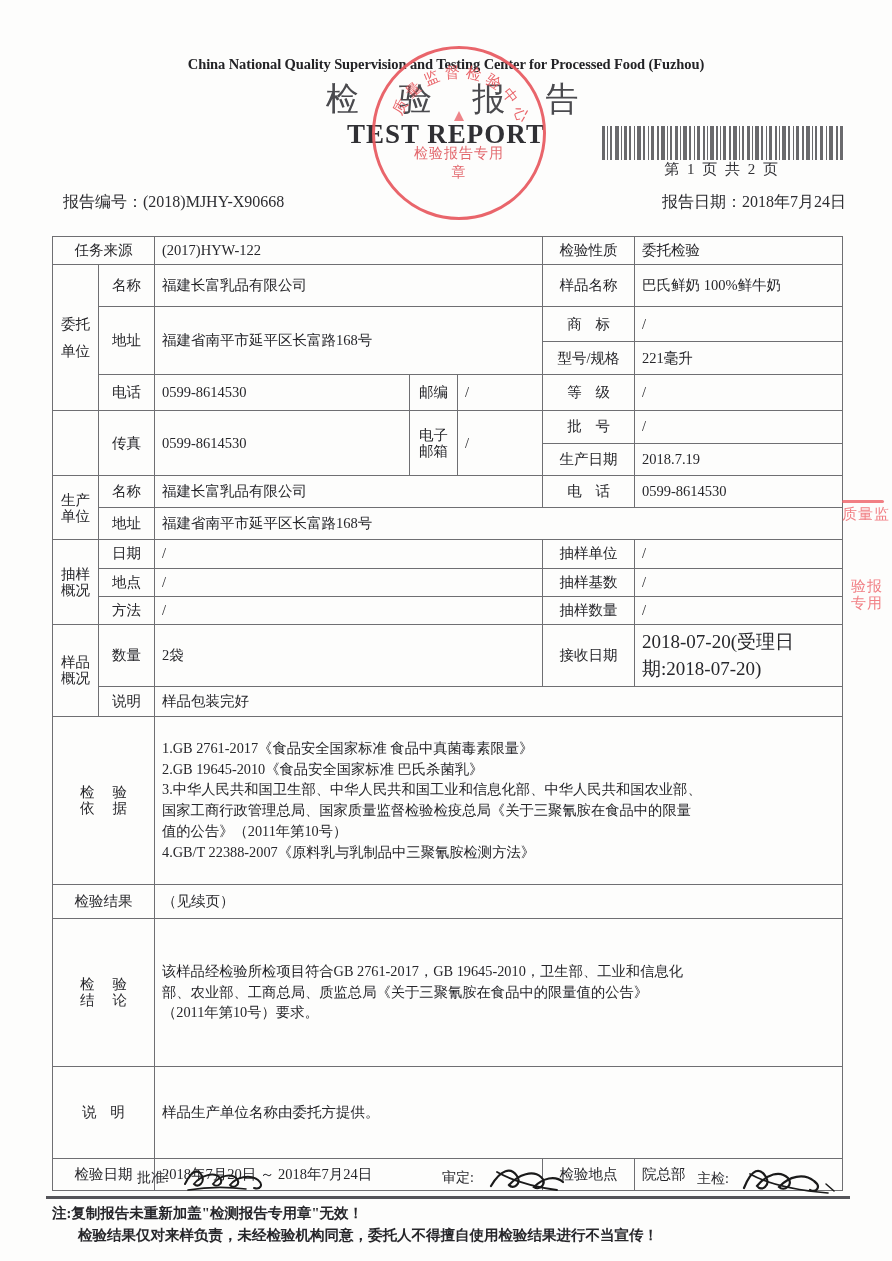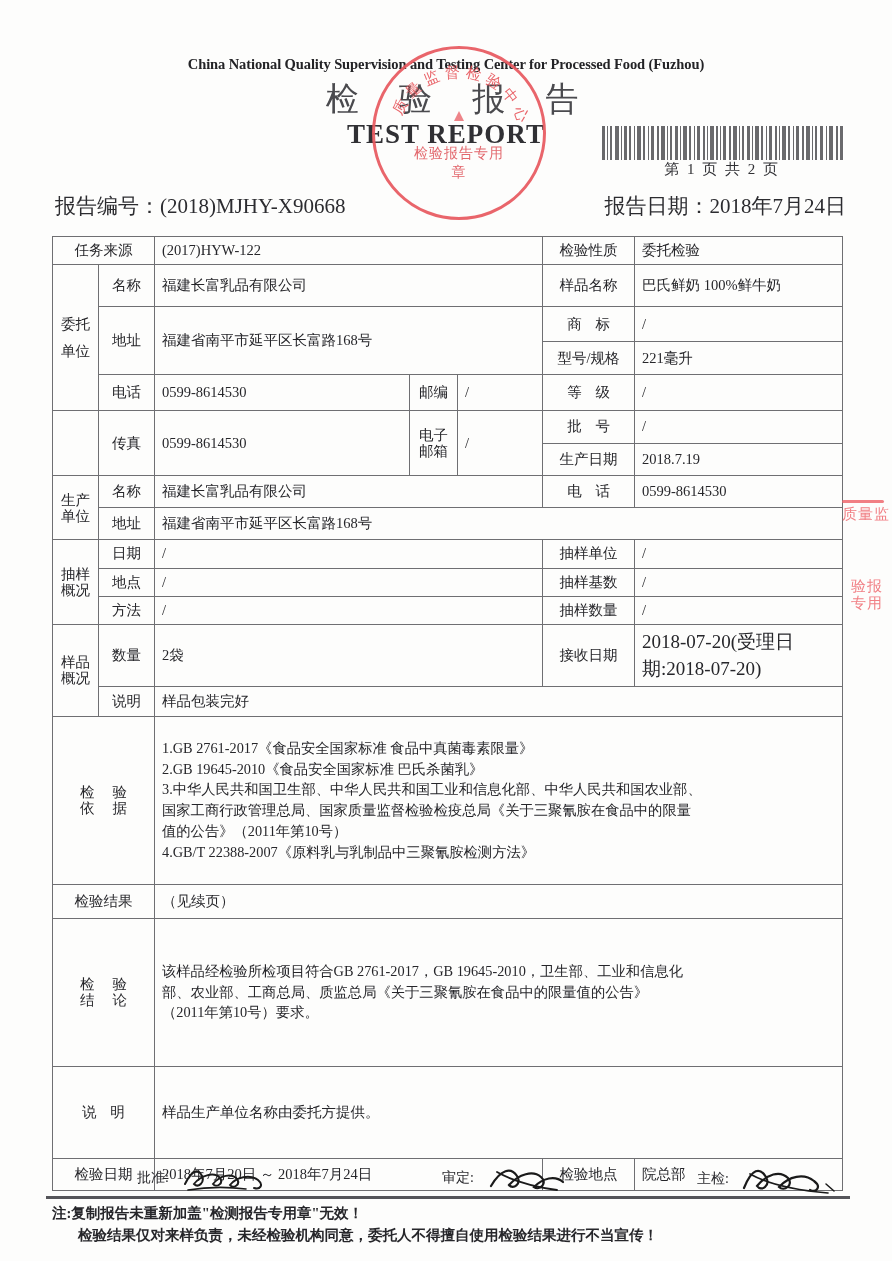--- a/index.html
+++ b/index.html
@@ -113,23 +113,23 @@
     font-size: 14px;
     letter-spacing: 1px;
     color: #e05b61;
     transform: scaleY(1.05);
   }
 
   
   .meta-line {
     position: absolute;
     top: 192px;
-    left: 55px;
+    left: 63px;
     right: 46px;
-    font-size: 21px;
+    font-size: 16px;
     color: #2c2c30;
   }
   .meta-left { float: left; }
   .meta-right { float: right; }
 
   
   table.main {
     position: absolute;
     top: 216px;
     left: 52px;

